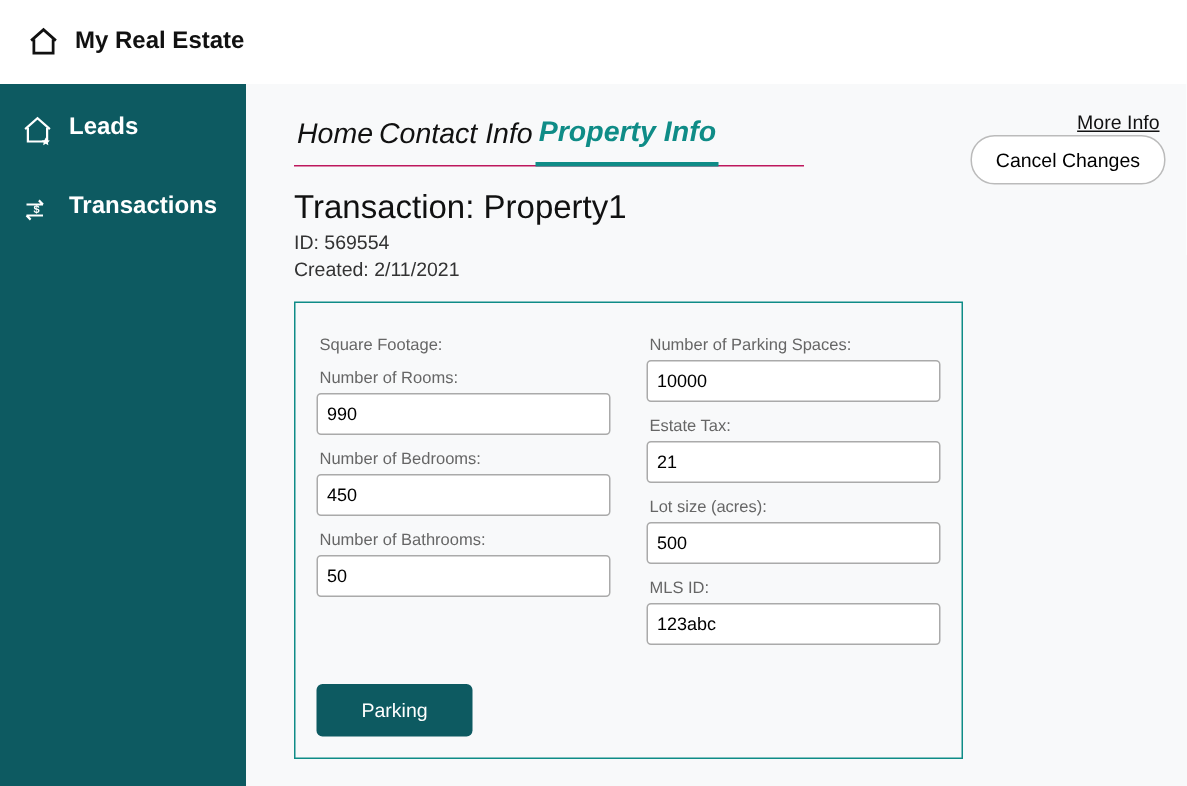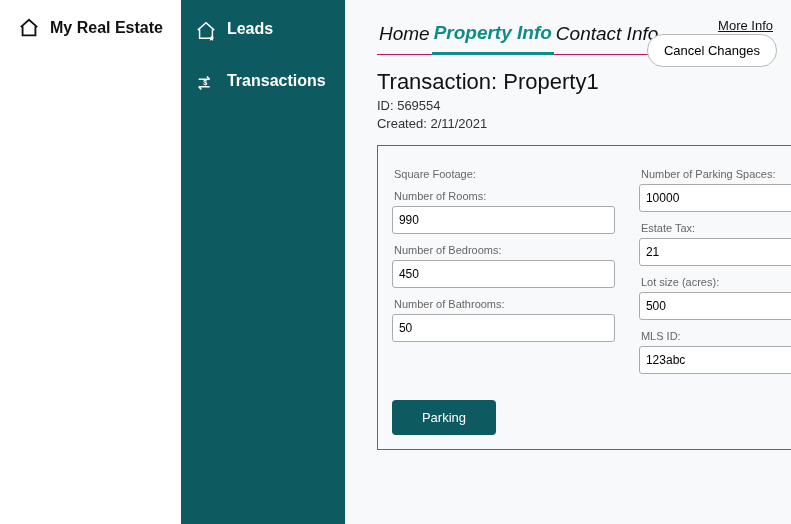--- a/index.html
+++ b/index.html
@@ -1,33 +1,33 @@
 <!DOCTYPE html>
 <html><head>
 <meta charset="utf-8">
 <style>
   * { box-sizing: border-box; }
   html, body { margin:0; padding:0; font-family: Arial, Helvetica, sans-serif; background:#fff; }
-  .app { width:791px; height:524px; display:flex; flex-direction:row; }
+  .app { width:791px; height:524px; display:flex; flex-direction:column; }
   .topbar { height:56px; display:flex; align-items:center; padding:0 18px; background:#fff; }
   .topbar .brand { font-weight:900; font-size:16px; margin-left:10px; color:#111; }
   .body { flex:1; display:flex; background:#f8f9fa; overflow:hidden; }
   .sidebar { width:164px; background:#0d5a61; color:#fff; padding:20px 14px; }
   .side-item { display:flex; gap:10px; font-weight:700; font-size:16px; margin-bottom:26px; cursor:pointer; }
   .side-item svg { flex-shrink:0; }
   .main { flex:1; padding:16px 14px 10px 32px; position:relative; background:#f8f9fa; overflow:auto; }
   .tabs { display:flex; align-items:center; border-bottom:1px solid #be185d; width:340px;font-style:italic; }
   .tab { font-size:19px; padding:6px 2px 8px 2px; cursor:pointer; color:#111; }
   .tab.active { color:#0f8c87; font-weight:600; border-bottom:3px solid #0f8c87; margin-bottom:-1px; }
   .topright { position:absolute; top:18px; right:14px; text-align:right; }
   .moreinfo { font-size:13px; text-decoration:underline; color:#111; cursor:pointer; display:block; margin-bottom:1px; margin-right:4px; }
   .cancel-btn { background:#fff; border:1px solid #bbb; border-radius:16px; padding:8px 16px; font-size:13px; cursor:pointer; }
   .page-title { font-size:22px; margin:14px 0 2px 0; color:#111; }
   .meta { font-size:13px; color:#333; line-height:1.4; }
-  .panel { margin-top:12px; border:1px solid #0f8c87; width:500px; padding:18px 14px 14px 14px; background:#f8f9fa; }
+  .panel { margin-top:12px; border:1px solid #0f8c87; width:446px; padding:18px 14px 14px 14px; background:#f8f9fa; }
   .grid { display:flex; gap:24px; }
   .col { flex:1; }
   .field-label { font-size:11px; color:#666; margin:4px 0 4px 2px; }
   .field-input { width:100%; height:28px; border:1px solid #aaa; border-radius:3px; padding:0 6px; font-size:12px; background:#fff; }
   .fieldwrap { margin-bottom:10px; }
   .submit-btn { margin-top:16px; background:#0d5a61; color:#fff; border:none; border-radius:4px; padding:10px 30px; font-size:13px; cursor:pointer; }
   .home-icon svg { display:block; }
 </style>
 </head>
 <body>
@@ -70,22 +70,22 @@
 
     <div class="main">
 
       <div class="topright">
         <span class="moreinfo">More Info</span>
         <button class="cancel-btn">Cancel Changes</button>
       </div>
 
       <div class="tabs">
         <div class="tab">Home</div>
+        <div class="tab">Contact Info</div>
         <div class="tab active">Property Info</div>
-        <div class="tab">Contact Info</div>
       </div>
 
       <div class="page-title">Transaction: Property1</div>
       <div class="meta">ID: 569554</div>
       <div class="meta">Created: 2/11/2021</div>
 
       <div class="panel">
         <div class="grid">
           <div class="col">
             <div class="fieldwrap">

